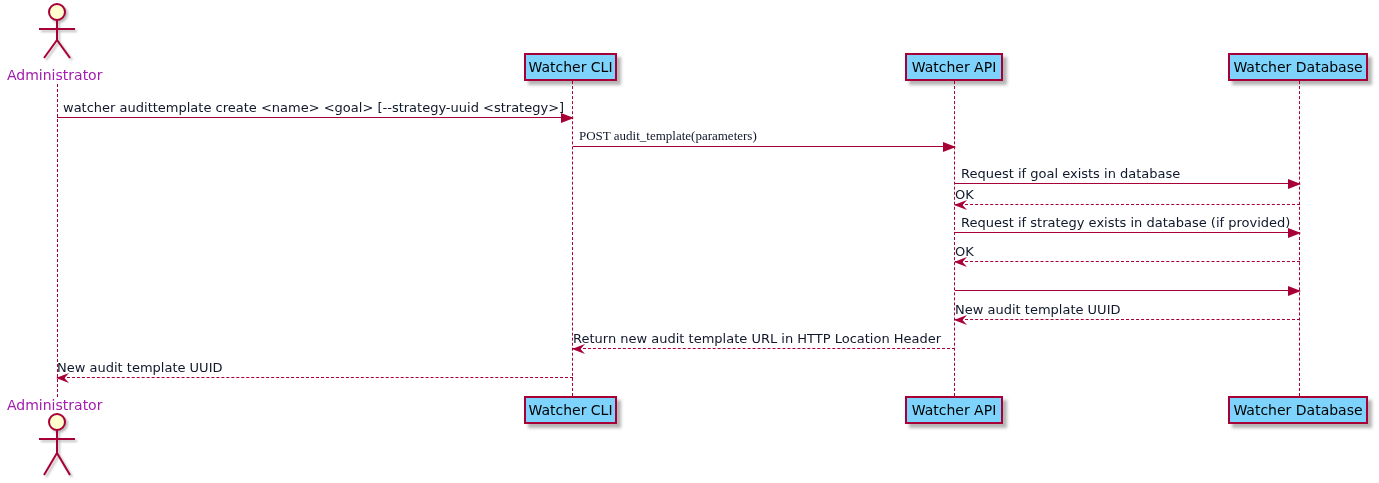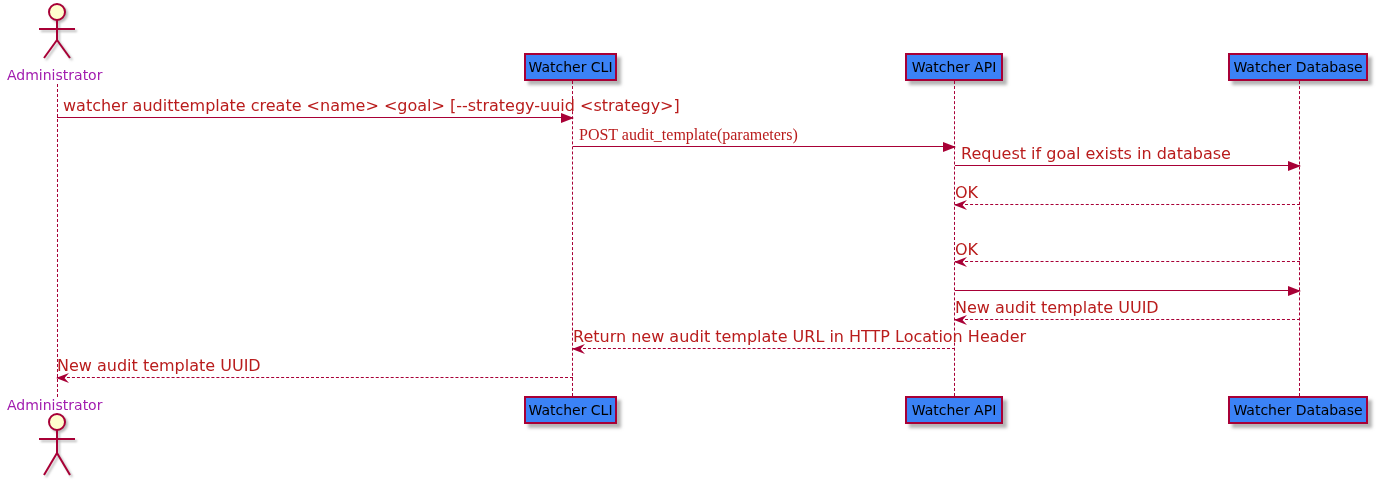--- a/index.html
+++ b/index.html
@@ -7,21 +7,21 @@
     position: relative;
     width: 1379px;
     height: 483px;
     background: #ffffff;
     font-family: "DejaVu Sans", sans-serif;
     color: #000000;
     overflow: hidden;
   }
   .participant-box {
     position: absolute;
-    background: #3b82f6;
+    background: #7dd3fc;
     border: 2px solid #A80036;
     box-sizing: border-box;
     box-shadow: 4px 4px 3px rgba(120,120,120,0.55);
     font-size: 14px;
     color: #000000;
     display: flex;
     align-items: center;
     justify-content: center;
     white-space: nowrap;
   }
@@ -40,23 +40,23 @@
     width: 0;
     border-left: 1px dashed #A80036;
   }
   .message {
     position: absolute;
     height: 18px;
   }
   .message .msg-label {
     position: absolute;
     bottom: 3px;
-    font-size: 16px;
+    font-size: 13px;
     white-space: nowrap;
-    color: #b91c1c;
+    color: #0f172a;
   }
   .message.ltr .msg-label { left: 6px; }
   .message.rtl .msg-label { left: 0; }
   .message .msg-line {
     position: absolute;
     left: 0; right: 0; bottom: 0;
     border-top: 1px solid #A80036;
   }
   .message.dashed .msg-line { border-top-style: dashed; }
   .message .head {
@@ -105,36 +105,43 @@
   </div>
 
   <div class="message ltr solid" style="left:573px; top:129px; width:382px;font-family:Liberation Serif, serif;">
     <span class="msg-label">POST audit_template(parameters)</span>
     <div class="msg-line"></div>
     <svg class="head" width="13" height="10" viewBox="0 0 13 10">
         <polygon points="0,0 13,5 0,10" fill="#A80036"></polygon>
       </svg>
   </div>
 
-  <div class="message ltr solid" style="left:955px; top:148px; width:345px;">
+  <div class="message ltr solid" style="left:955px; top:166px; width:345px;">
     <span class="msg-label">Request if goal exists in database</span>
     <div class="msg-line"></div>
     <svg class="head" width="13" height="10" viewBox="0 0 13 10">
         <polygon points="0,0 13,5 0,10" fill="#A80036"></polygon>
       </svg>
   </div>
 
   <div class="message rtl dashed" style="left:955px; top:187px; width:345px;">
     <span class="msg-label">OK</span>
     <div class="msg-line"></div>
     <svg class="head" width="13" height="10" viewBox="0 0 13 10">
         <polygon points="13,0 0,5 13,10 8.5,5" fill="#A80036"></polygon>
       </svg>
   </div>
 
+  <div class="message ltr solid" style="left:955px; top:215px; width:345px;">
+    <span class="msg-label">Request if strategy exists in database (if provided)</span>
+    <div class="msg-line"></div>
+    <svg class="head" width="13" height="10" viewBox="0 0 13 10">
+        <polygon points="0,0 13,5 0,10" fill="#A80036"></polygon>
+      </svg>
+  </div>
 
   <div class="message rtl dashed" style="left:955px; top:244px; width:345px;">
     <span class="msg-label">OK</span>
     <div class="msg-line"></div>
     <svg class="head" width="13" height="10" viewBox="0 0 13 10">
         <polygon points="13,0 0,5 13,10 8.5,5" fill="#A80036"></polygon>
       </svg>
   </div>
 
   <div class="message ltr solid" style="left:955px; top:273px; width:345px;">

